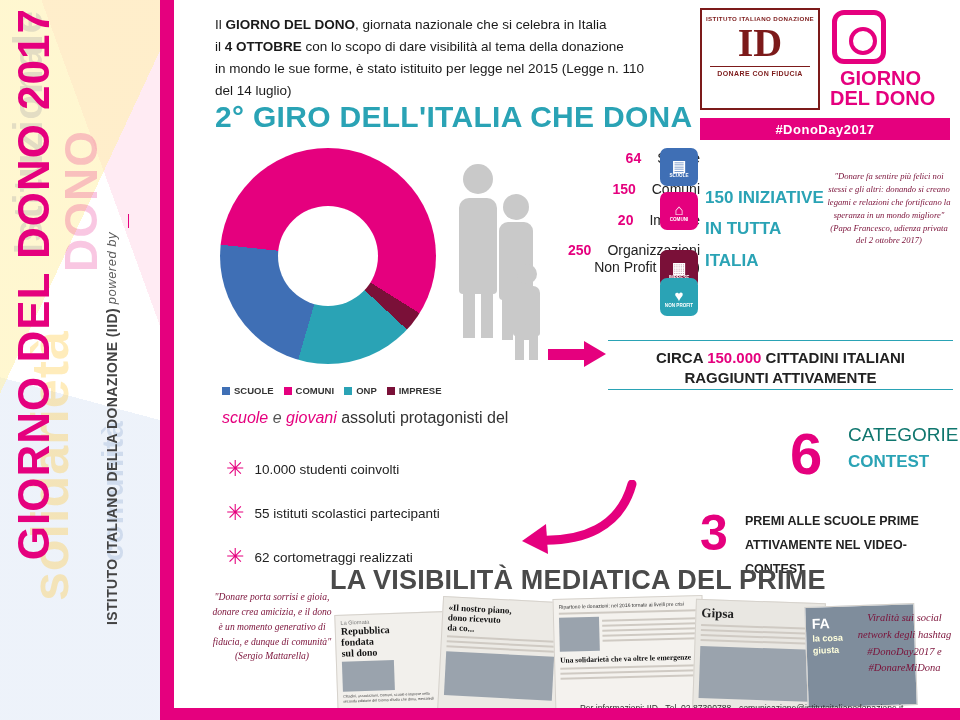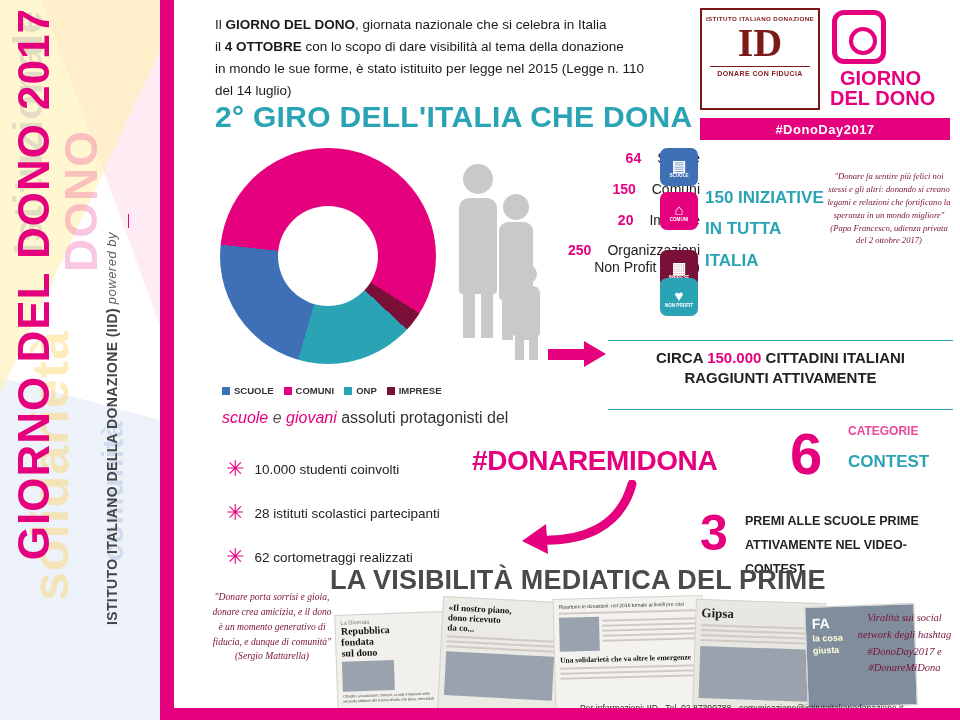--- a/index.html
+++ b/index.html
@@ -167,21 +167,21 @@
   .arrow1 { position:absolute; left:548px; top:338px; width:62px; height:32px; }
   .arrow1 .shaft { position:absolute; left:0; top:11px; width:38px; height:11px; background:#e5007e; }
   .arrow1 .head {
     position:absolute; left:36px; top:3px; width:0; height:0;
     border-top:13px solid transparent; border-bottom:13px solid transparent;
     border-left:22px solid #e5007e;
   }
   .cittadini {
     position:absolute; left:608px; top:340px; width:345px;
     border-top:1.5px solid #2aa3b5; border-bottom:1.5px solid #2aa3b5;
-    padding:7px 0 20px; text-align:center;
+    padding:7px 0 0; text-align:center;
     font-size:15px; font-weight:bold; color:#222; line-height:1.35;
   }
   .cittadini .hl { color:#e5007e; }
 
   
   .scuole-txt {
     position:absolute; left:222px; top:406px; width:420px;
     font-size:16px; color:#333; line-height:1.45;
   }
   .scuole-txt .it { font-style:italic; color:#e5007e; }
@@ -192,21 +192,21 @@
 
   
   .hash-big {
     position:absolute; left:472px; top:445px; width:310px;
     font-size:28px; font-weight:bold; color:#e5007e; letter-spacing:-.4px;
   }
   .arrow2 { position:absolute; left:520px; top:480px; width:120px; height:75px; }
 
   
   .six { position:absolute; left:790px; top:425px; font-size:58px; font-weight:bold; color:#e5007e; line-height:1; }
-  .cat1 { position:absolute; left:848px; top:424px; font-size:12px; font-weight:bold; color:#ec4899; }
+  .cat1 { position:absolute; left:848px; top:424px; font-size:19px; font-weight:normal; color:#0f766e; }
   .cat2 { position:absolute; left:848px; top:452px; font-size:17px; font-weight:bold; color:#2aa3b5; }
   .three { position:absolute; left:700px; top:508px; font-size:50px; font-weight:bold; color:#e5007e; line-height:1; }
   .premi { position:absolute; left:745px; top:510px; width:215px; font-size:12.5px; font-weight:bold; color:#222; line-height:1.9; }
 
   
   .visib {
     position:absolute; left:330px; top:565px; width:620px;
     font-size:27px; font-weight:bold; color:#4a4a4a; letter-spacing:.2px;
   }
 
@@ -384,29 +384,28 @@
     <span class="it">scuole</span><span class="it2"> e </span><span class="it">giovani</span><span> assoluti protagonisti del</span><br>
   </div>
 
   <div class="bullets">
     <div class="bullet">
         <span class="ast">✳</span>
         <span>10.000 studenti coinvolti</span>
       </div>
     <div class="bullet">
         <span class="ast">✳</span>
-        <span>28 istituti scolastici partecipanti</span>
+        <span>55 istituti scolastici partecipanti</span>
       </div>
     <div class="bullet">
         <span class="ast">✳</span>
         <span>62 cortometraggi realizzati</span>
       </div>
   </div>
 
-  <div class="hash-big">#DONAREMIDONA</div>
   <svg class="arrow2" viewBox="0 0 120 75">
     <path d="M112 4 C100 48, 62 62, 18 60" stroke="#e5007e" stroke-width="9" fill="none" stroke-linecap="round"></path>
     <polygon points="26,44 2,61 28,74" fill="#e5007e"></polygon>
   </svg>
 
   <div class="six">6</div>
   <div class="cat1">CATEGORIE</div>
   <div class="cat2">CONTEST</div>
   <div class="three">3</div>
   <div class="premi">

